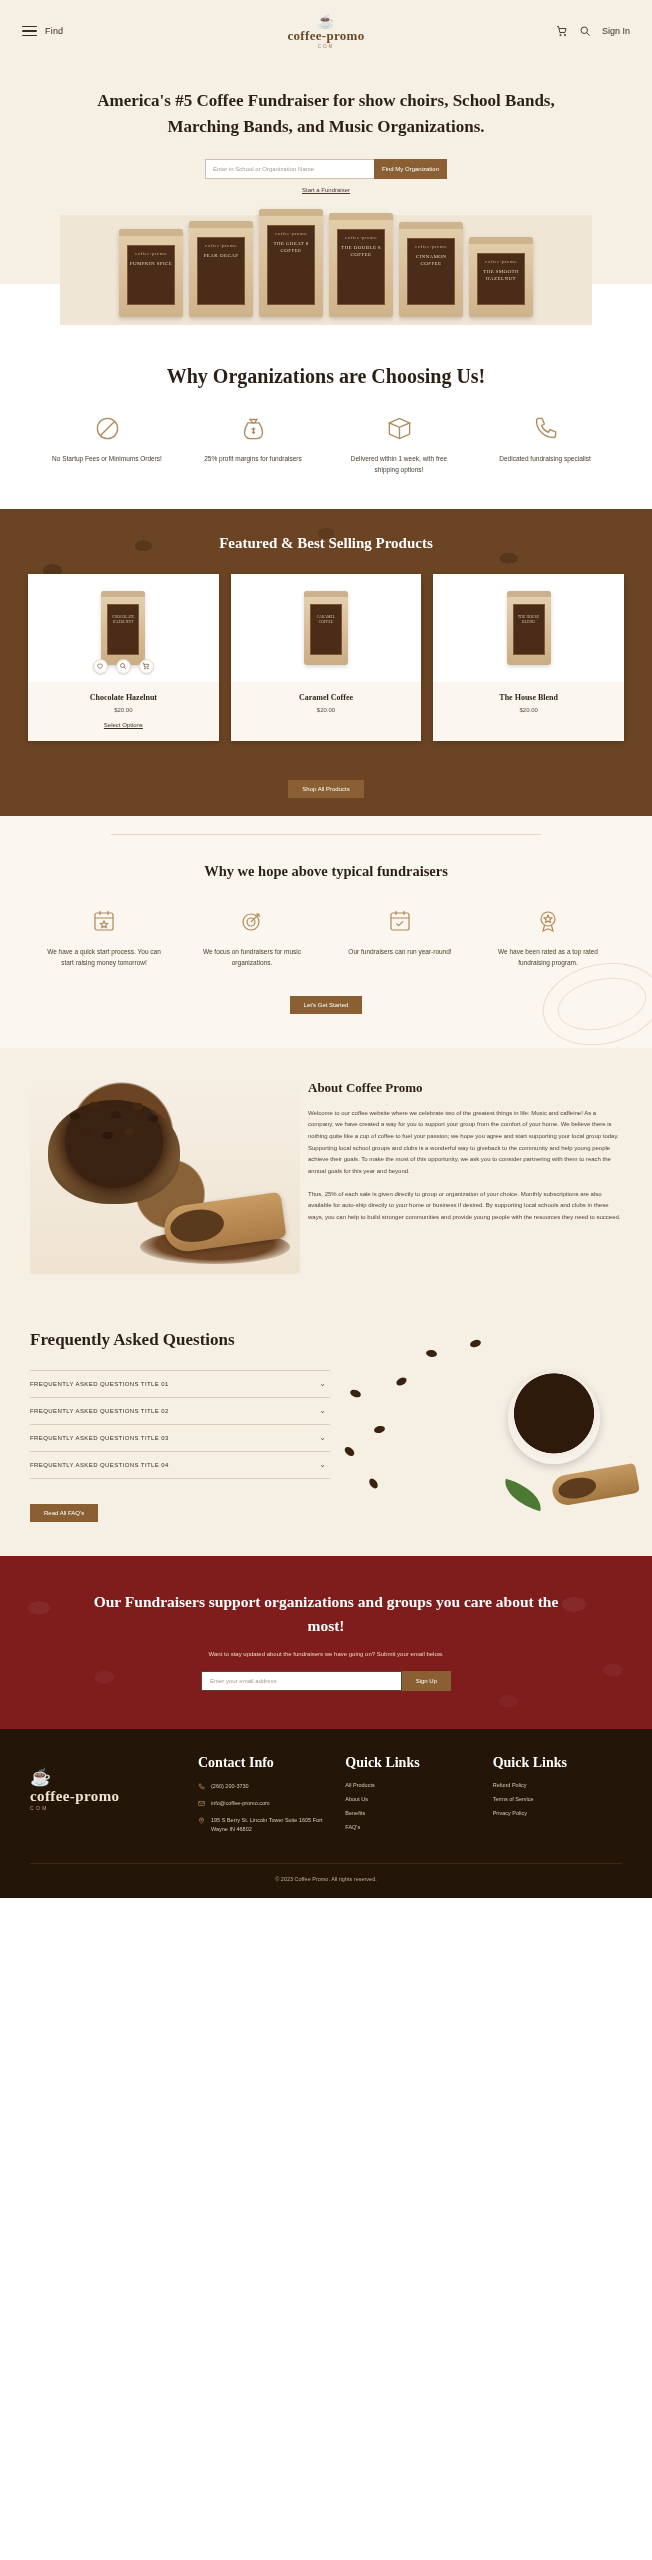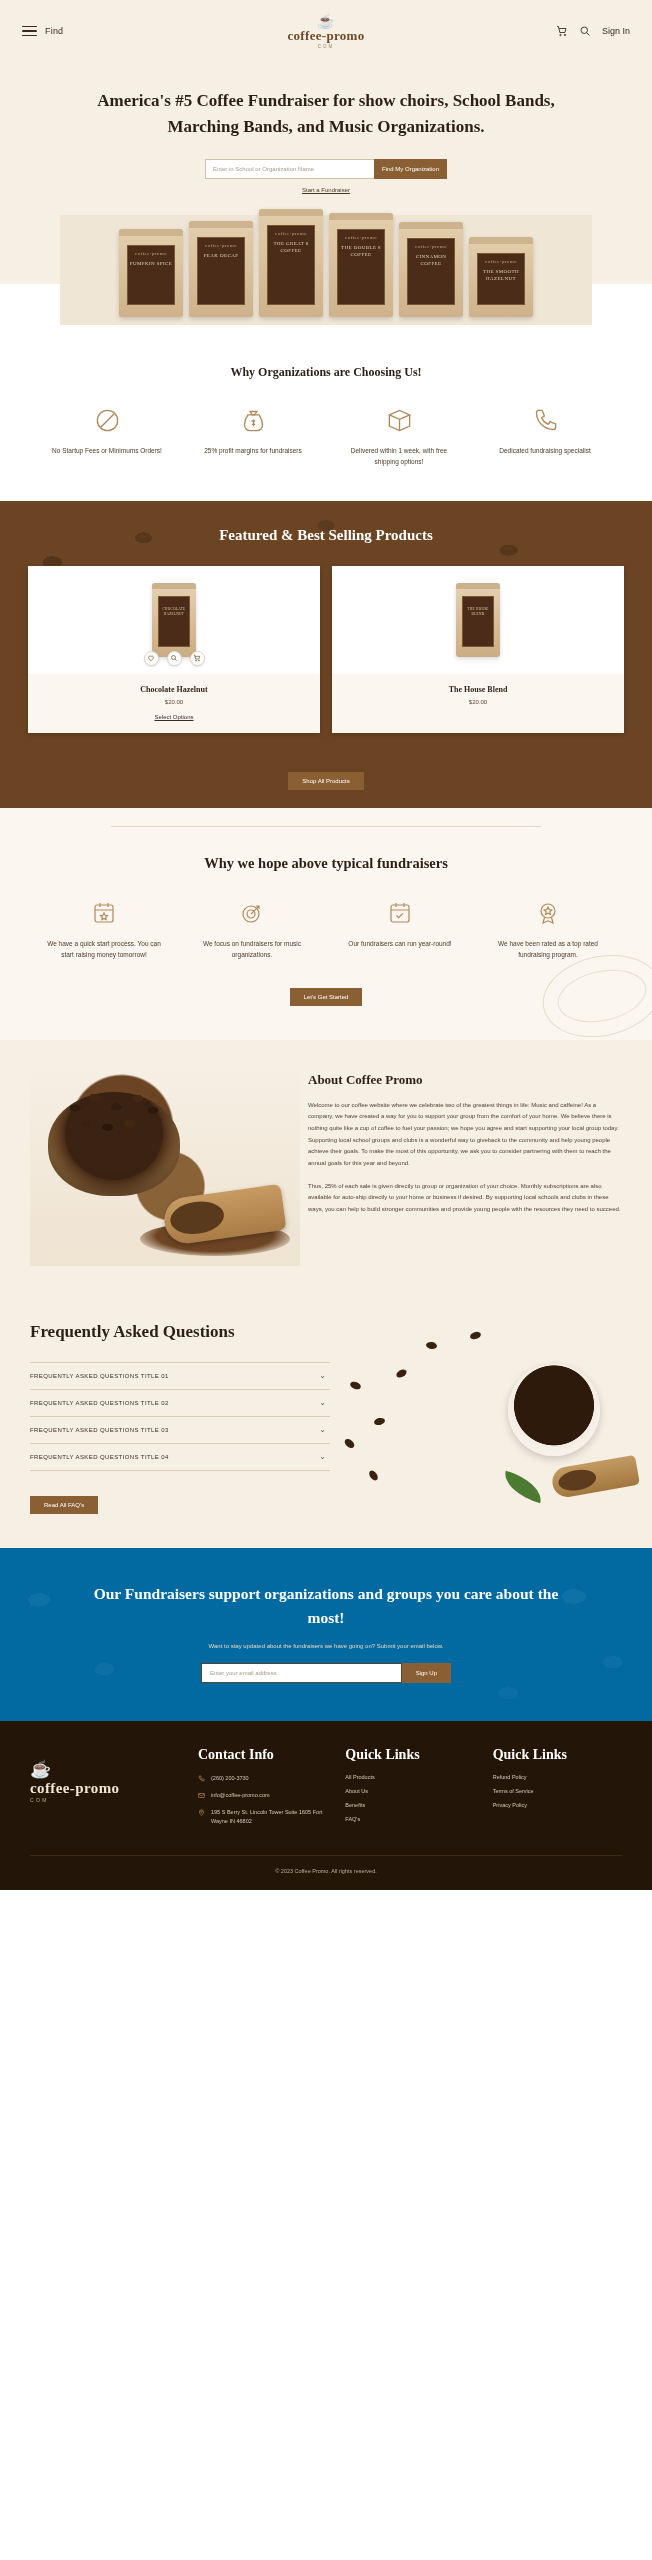--- a/index.html
+++ b/index.html
@@ -153,21 +153,21 @@
   .b2 { height: 96px; }
   .b3 { height: 108px; }
   .b4 { height: 104px; }
   .b5 { height: 95px; }
   .b6 { height: 80px; }
 
   
   .section-white { background: #fff; padding: 26px 0 34px; }
   h2.sec-title {
     font-family: "Liberation Serif", serif;
-    font-size: 12px;
+    font-size: 20px;
     font-weight: 700;
     text-align: center;
     color: #2c1f16;
   }
   .feat-row {
     display: flex;
     justify-content: center;
     gap: 0;
     margin-top: 26px;
     padding: 0 34px;
@@ -420,21 +420,21 @@
     border-radius: 18px 6px 6px 18px;
     transform: rotate(-10deg);
   }
   .wood-spoon::before{
     content:""; position:absolute; left:6px; top:5px; width:38px; height:20px;
     border-radius:50%; background:#5d3c1e;
   }
 
   
   .support {
-    background: #0369a1;
+    background: #7f1d1d;
     padding: 34px 0 38px;
     position: relative;
     overflow: hidden;
     text-align: center;
   }
   .support::before{
     content:""; position:absolute; inset:0;
     background:
       radial-gradient(ellipse 18px 11px at 6% 30%, rgba(255,255,255,.05) 0 60%, transparent 61%),
       radial-gradient(ellipse 16px 10px at 16% 70%, rgba(255,255,255,.04) 0 60%, transparent 61%),
@@ -636,20 +636,29 @@
             </div>
         </div>
       </div>
       <div class="card-title">Chocolate Hazelnut</div>
       <div class="card-price">$20.00</div>
       <a class="card-select" href="#">Select Options</a>
     </div>
     <div class="card">
       <div class="card-img">
         <div class="mini-bag">
+            <div class="mini-label">CARAMEL COFFEE</div>
+          </div>
+      </div>
+      <div class="card-title">Caramel Coffee</div>
+      <div class="card-price">$20.00</div>
+    </div>
+    <div class="card">
+      <div class="card-img">
+        <div class="mini-bag">
             <div class="mini-label">THE HOUSE BLEND</div>
           </div>
       </div>
       <div class="card-title">The House Blend</div>
       <div class="card-price">$20.00</div>
     </div>
   </div>
   <div class="shop-all-wrap">
     <button class="btn-brown">Shop All Products</button>
   </div>

